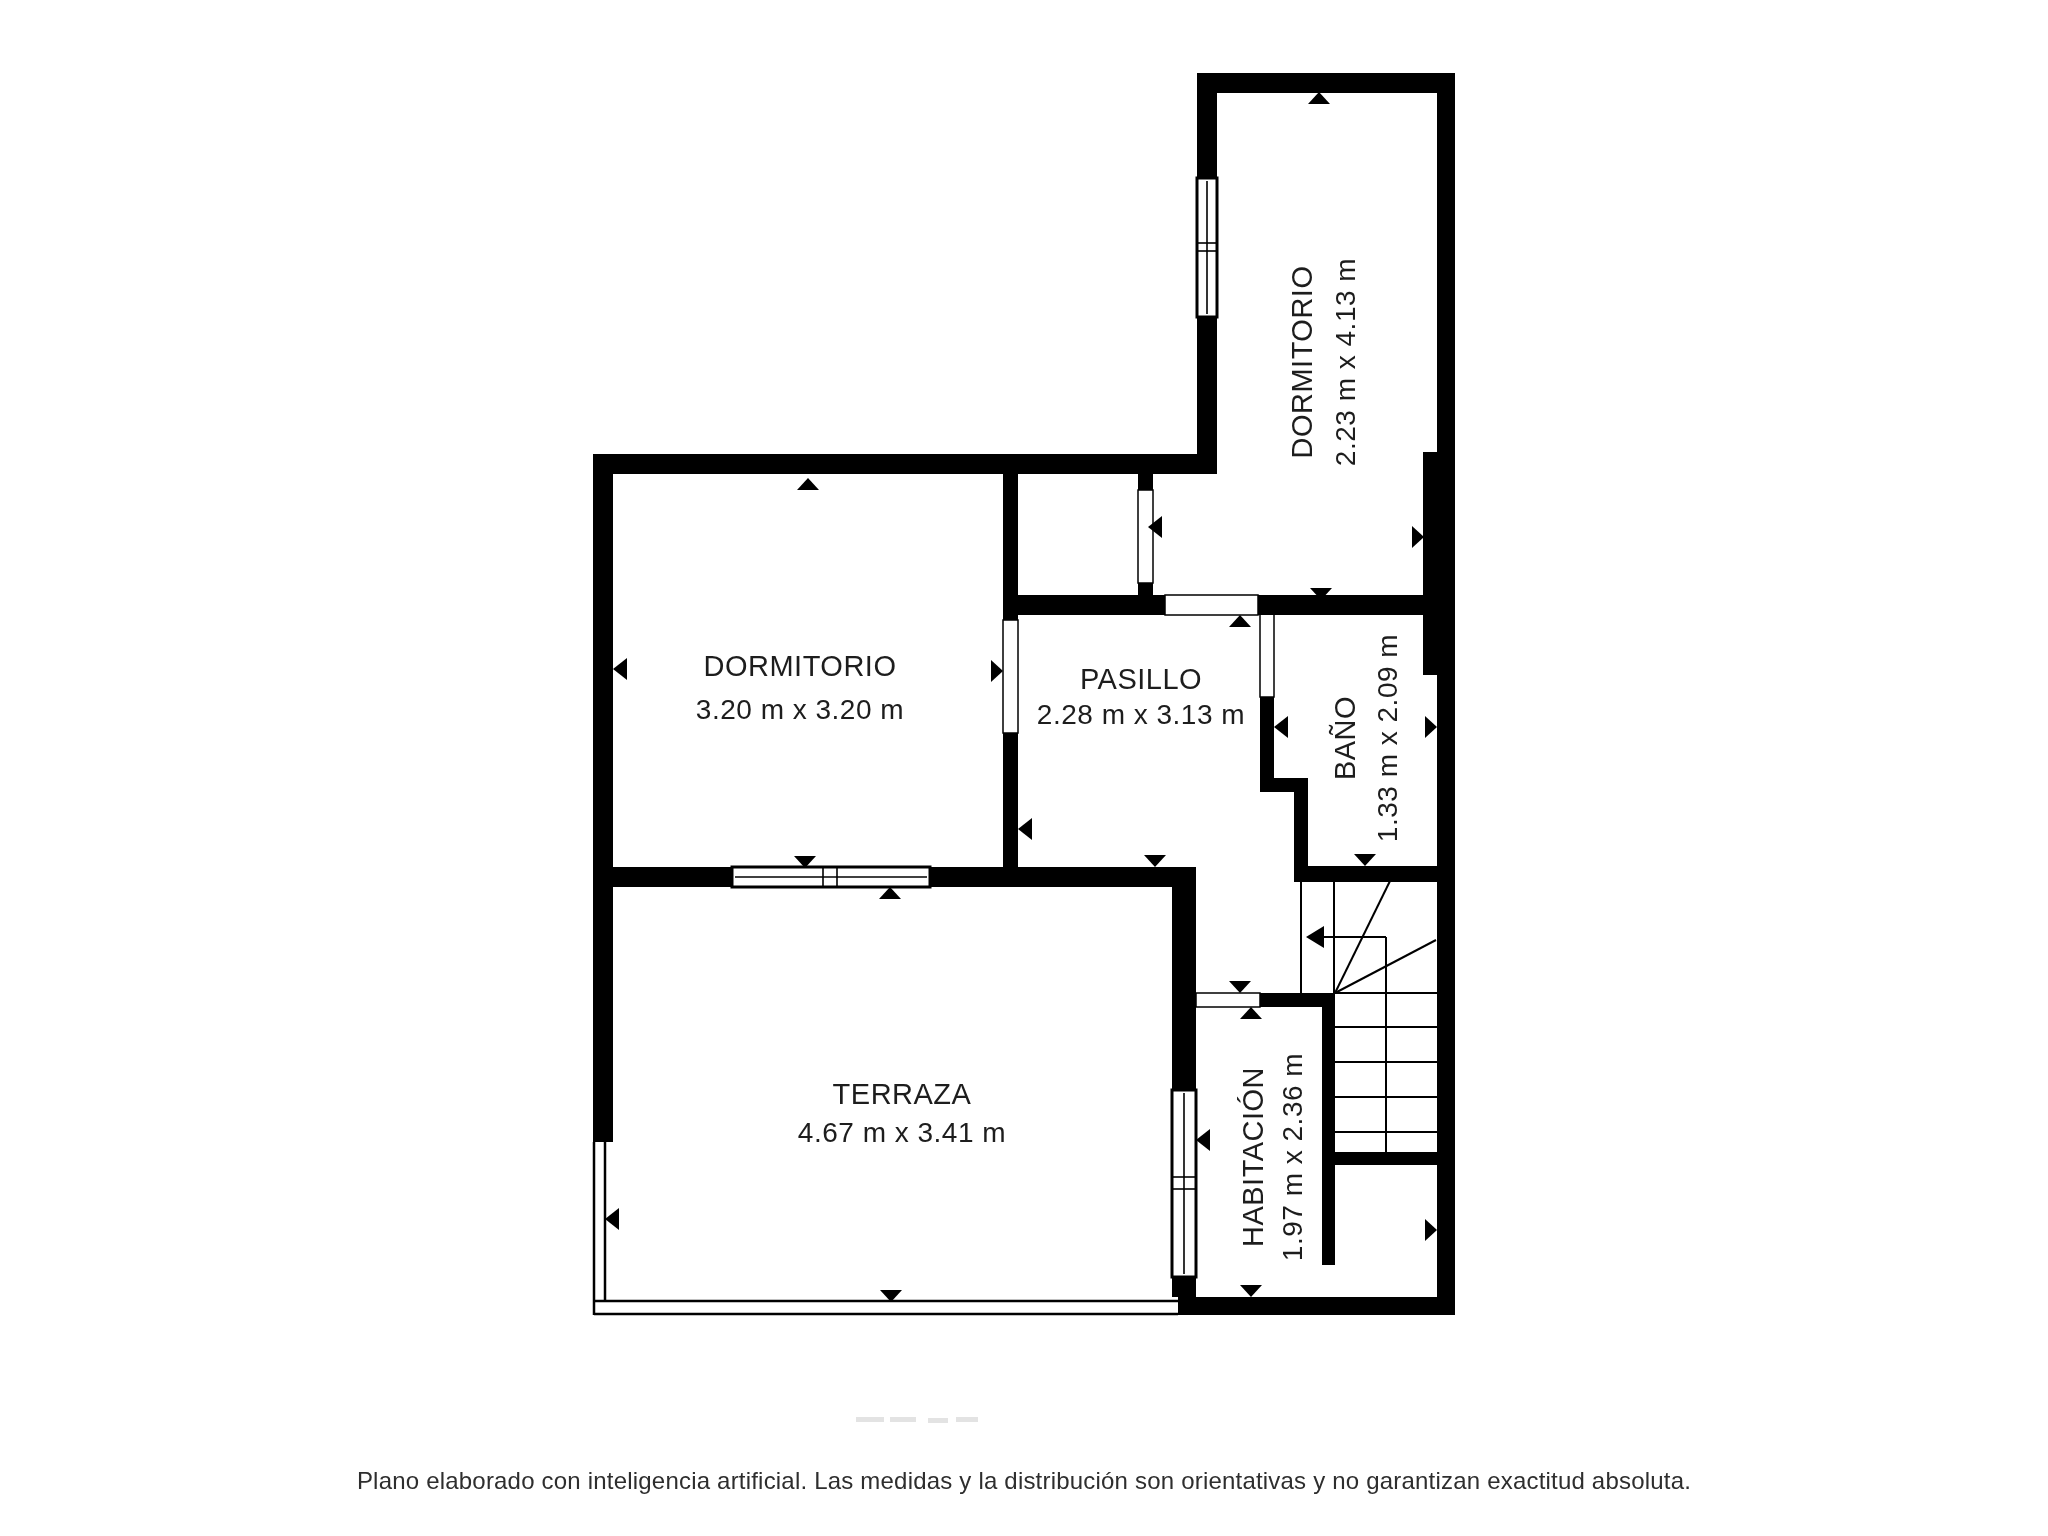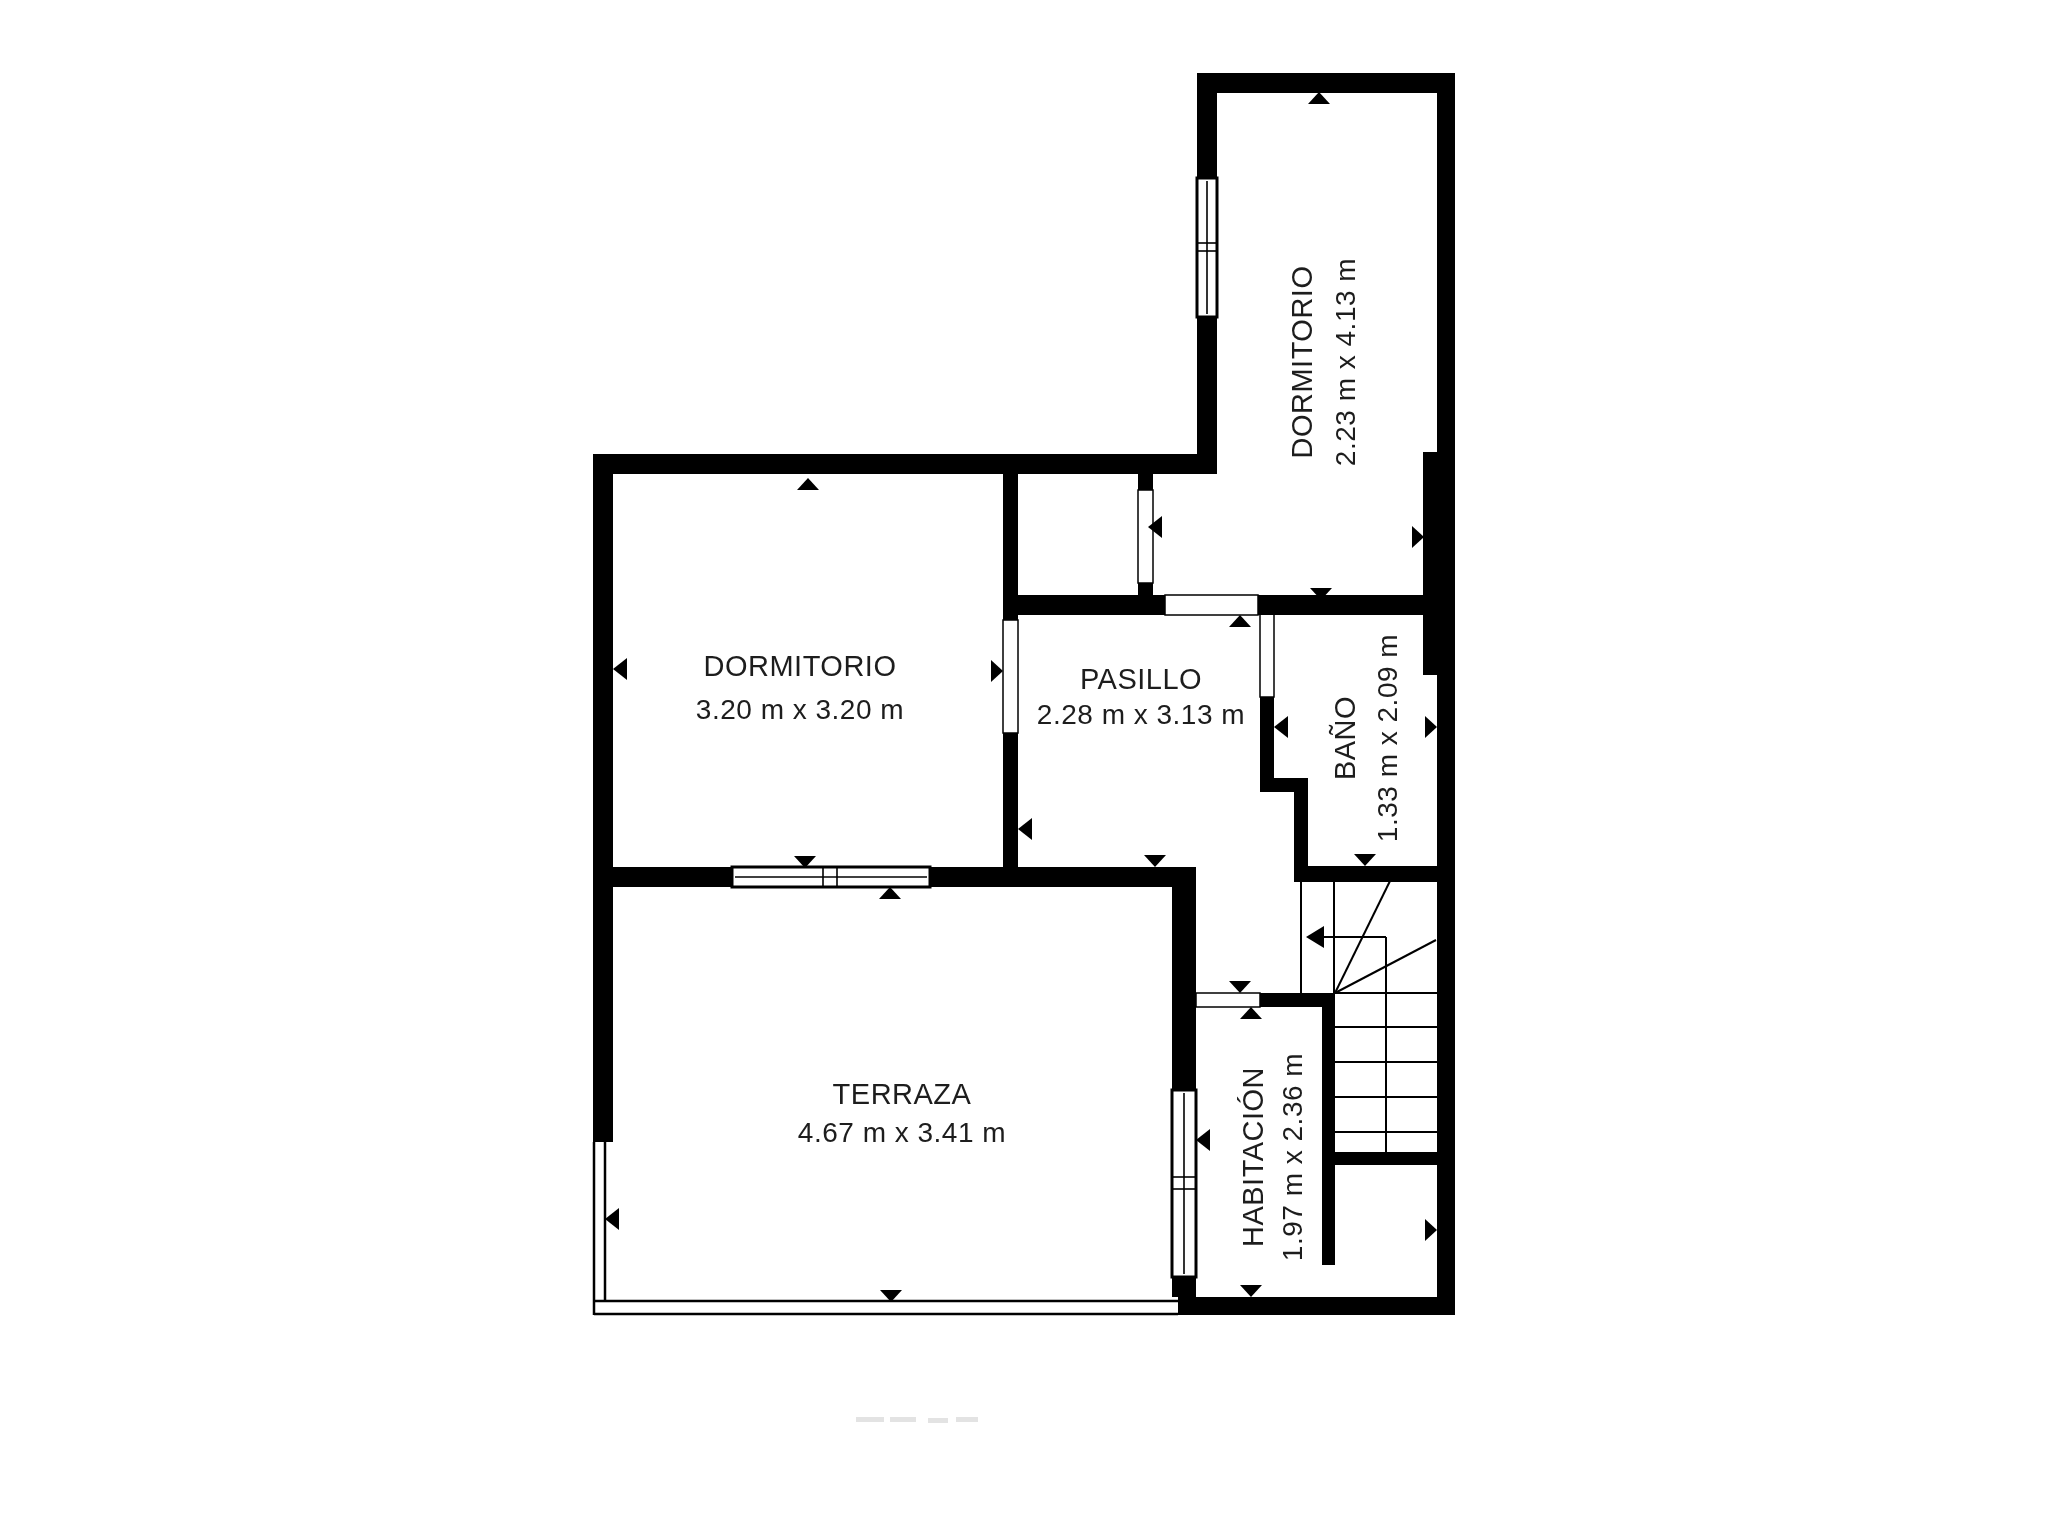--- a/index.html
+++ b/index.html
@@ -175,13 +175,14 @@
     </g>
 
     <g class="ghost">
       <rect x="856" y="1417" width="28" height="5"></rect>
       <rect x="890" y="1417" width="26" height="5"></rect>
       <rect x="928" y="1418" width="20" height="5"></rect>
       <rect x="956" y="1417" width="22" height="5"></rect>
     </g>
   </svg>
 
+  <div class="footer">Plano elaborado con inteligencia artificial. Las medidas y la distribución son orientativas y no garantizan exactitud absoluta.</div>
 </div>
 
 </body></html>

